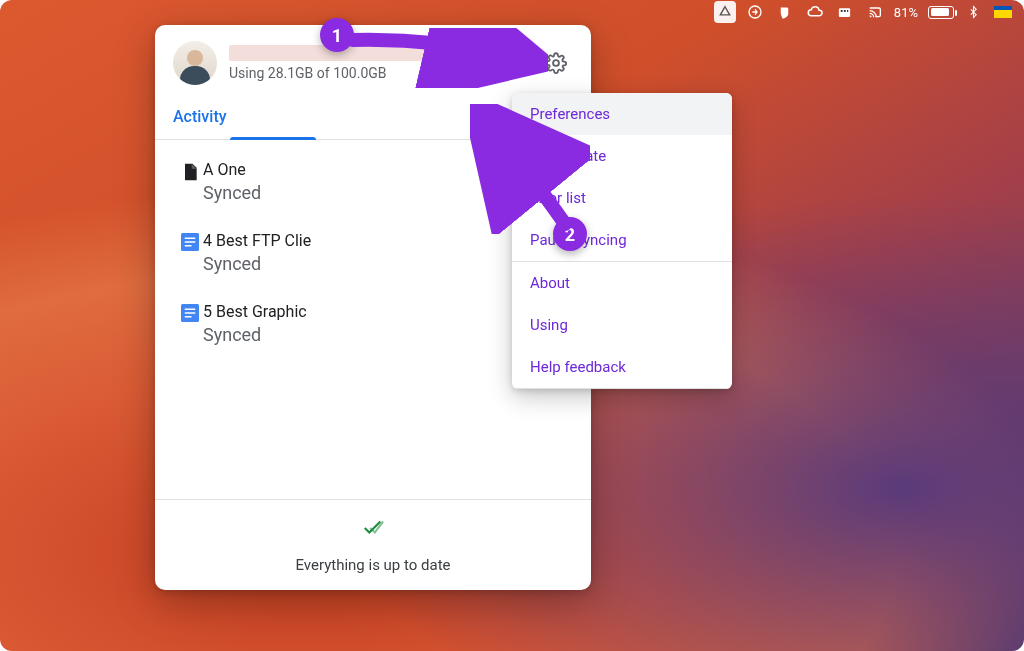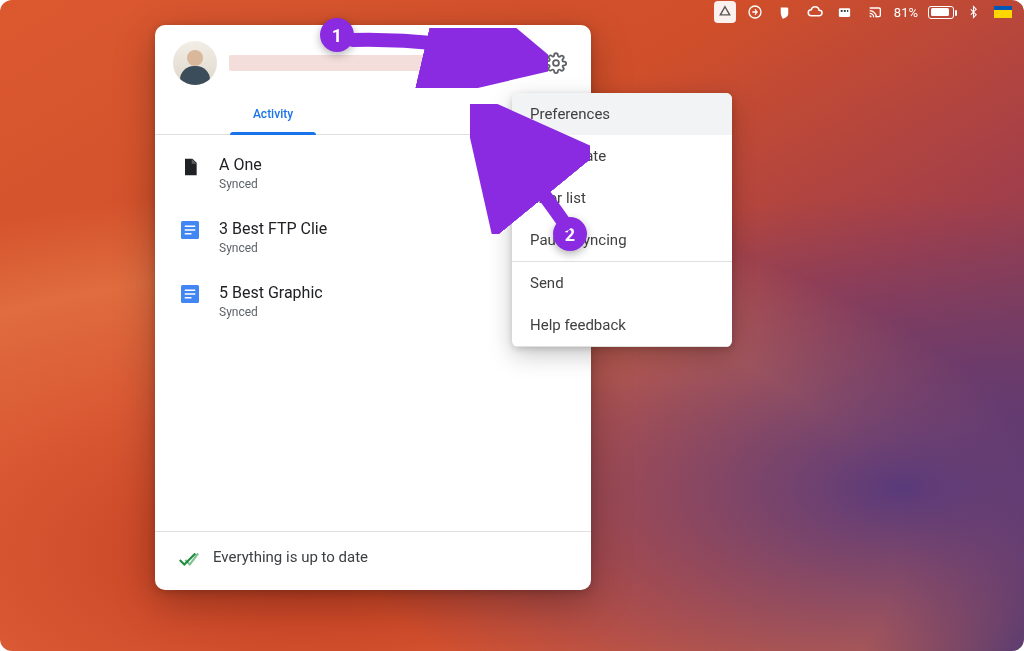--- a/index.html
+++ b/index.html
@@ -32,42 +32,42 @@
     .avatar-wrap { position:relative; width:44px; height:44px; }
     .avatar { width:44px; height:44px; border-radius:50%; background:linear-gradient(#f2ede6,#dfd7cb); position:relative; overflow:hidden; }
     .avatar .head { position:absolute; left:50%; top:9px; transform:translateX(-50%); width:16px; height:16px; border-radius:50%; background:#d9b79b; }
     .avatar .body { position:absolute; left:50%; bottom:-3px; transform:translateX(-50%); width:30px; height:22px; border-radius:14px 14px 0 0; background:#3b4c5a; }
     .info { flex:1; margin-left:12px; }
     .name-bar { width:230px; height:16px; background:#f4dedc; border-radius:2px; }
     .storage { color:#5f6368; font-size:14px; margin-top:4px; }
     .icon-btn { width:34px; height:34px; border-radius:50%; display:flex; align-items:center; justify-content:center; color:#5f6368; }
 
     .tabs { display:flex; border-bottom:1px solid #e0e0e0; padding:0 18px; }
-    .tab { width:50%; text-align:center; padding:14px 0 13px; font-size:12px; }
+    .tab { width:50%; padding:14px 0 13px; font-size:16px; }
     .tab.active { color:#1a73e8; font-weight:500; position:relative; }
     .tab.active::after { content:""; position:absolute; left:50%; transform:translateX(-50%); bottom:-1px; width:86px; height:3px; background:#1a73e8; border-radius:3px 3px 0 0; }
 
     .items { padding:6px 0 0 0; }
-    .item { display:flex; align-items:flex-start; gap:16px; padding:14px 22px; }
+    .item { display:flex; align-items:flex-start; padding:14px 22px; }
     .item .fico { width:26px; display:flex; justify-content:center; }
     .item-text .title { font-size:16px; color:#202124; }
-    .item-text .status { font-size:12px; color:#5f6368; margin-top:3px; }
-
-    .footer { position:absolute; left:0; right:0; bottom:0; border-top:1px solid #e0e0e0; display:flex; gap:14px; padding:16px 22px; }
+    .item-text .status { font-size:18px; color:#5f6368; margin-top:3px; }
+
+    .footer { position:absolute; left:0; right:0; bottom:0; border-top:1px solid #e0e0e0; display:flex; align-items:center; gap:14px; padding:16px 22px;flex-direction:column; }
     .footer .check { color:#1e8e3e; }
     .footer .txt { font-size:15px; color:#3c4043; }
 
     .menu {
       position:absolute; width:220px; background:#fff; border-radius:6px;
       box-shadow:0 8px 24px rgba(0,0,0,.22), 0 2px 6px rgba(0,0,0,.15);
       overflow:hidden;
       top:68px; left:357px;
     }
     .menu ul { list-style:none; }
-    .menu li { padding:12px 18px; font-size:15px; color:#404040; }
+    .menu li { padding:12px 18px; font-size:15px; color:#6d28d9; }
     .menu li.highlight { background:#f1f3f4; }
     .menu li.divider { padding:0; height:1px; background:#e0e0e0; }
 
     .anno-badge {
       position:absolute; width:34px; height:34px; border-radius:50%; background:#8a2be2; box-shadow:0 3px 8px rgba(0,0,0,.3);
       display:flex; align-items:center; justify-content:center; color:#fff; font-weight:700; font-size:18px;
     }
     .arrow { position:absolute; pointer-events:none; }
   </style>
 </head>
@@ -131,20 +131,21 @@
   <div class="popover">
     <div class="p-header">
       <div class="avatar-wrap">
         <div class="avatar">
             <div class="head"></div>
             <div class="body"></div>
           </div>
       </div>
       <div class="info">
         <div class="name-bar"></div>
+        <div class="storage">Using 28.1GB of 100.0GB</div>
       </div>
       <div class="icon-btn">
         <svg width="22" height="22" viewBox="0 0 24 24" fill="none" stroke="#5f6368" stroke-width="2">
             <circle cx="11" cy="11" r="7"></circle>
             <path d="M21 21l-5-5"></path>
           </svg>
       </div>
       <div class="icon-btn" style="margin-left:2px;">
         <svg width="22" height="22" viewBox="0 0 24 24" fill="none" stroke="#5f6368" stroke-width="2">
             <circle cx="12" cy="12" r="3.2"></circle>
@@ -174,21 +175,21 @@
       <div class="item">
         <span class="fico">
           <svg width="18" height="22" viewBox="0 0 24 24">
               <rect width="24" height="24" rx="2" fill="#4285F4"></rect>
               <rect x="5" y="6" width="14" height="2" fill="#fff"></rect>
               <rect x="5" y="11" width="14" height="2" fill="#fff"></rect>
               <rect x="5" y="16" width="9" height="2" fill="#fff"></rect>
             </svg>
         </span>
         <div class="item-text">
-          <div class="title">3 Best FTP Clie</div>
+          <div class="title">4 Best FTP Clie</div>
           <div class="status">Synced</div>
         </div>
       </div>
       <div class="item">
         <span class="fico">
           <svg width="18" height="22" viewBox="0 0 24 24">
               <rect width="24" height="24" rx="2" fill="#4285F4"></rect>
               <rect x="5" y="6" width="14" height="2" fill="#fff"></rect>
               <rect x="5" y="11" width="14" height="2" fill="#fff"></rect>
               <rect x="5" y="16" width="9" height="2" fill="#fff"></rect>
@@ -211,21 +212,22 @@
       <span class="txt">Everything is up to date</span>
     </div>
 
     <div class="menu">
       <ul>
         <li class="highlight">Preferences</li>
         <li>Offline date</li>
         <li>Error list</li>
         <li>Pause syncing</li>
         <li class="divider"></li>
-        <li>Send</li>
+        <li>About</li>
+        <li>Using</li>
         <li>Help feedback</li>
         <li class="divider"></li>
       </ul>
     </div>
   </div>
 
   <div class="anno-badge" style="left:320px; top:18px;">
     <span>1</span>
   </div>
   <svg class="arrow" style="left:348px; top:28px;" width="200" height="60" viewBox="0 0 200 60">

